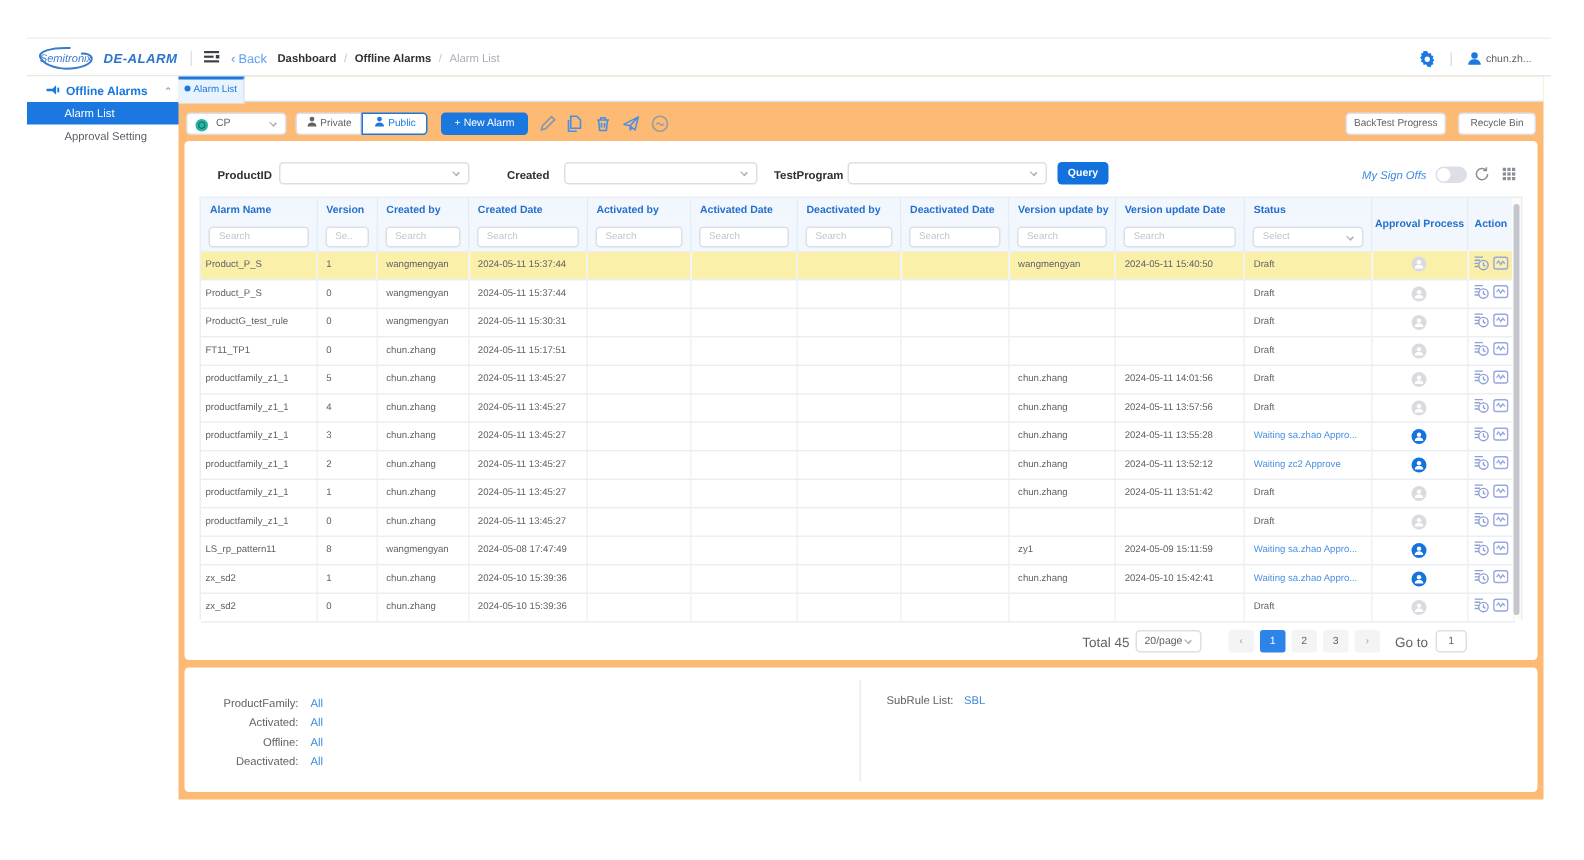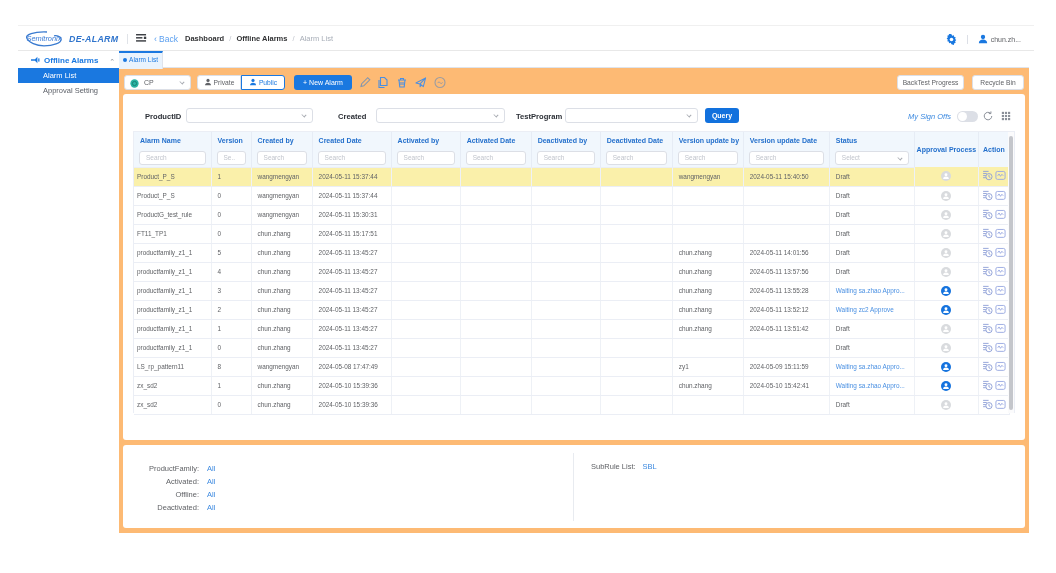--- a/index.html
+++ b/index.html
@@ -648,20 +648,31 @@
                       <path d="M3 6.3l1.4-2 1.6 2.6 1.5-2.2 1.5 1.6"></path>
                     </g>
                   </svg></td>
               </tr>
 </tbody>
         </table>
         <div class="vsb">
             <div class="thumb"></div>
           </div>
       </div>
+      <div class="pgn">
+        <span class="tot">Total 45</span>
+        <div class="psel">20/page<span class="caret"></span></div>
+        <div class="pg nav">‹</div>
+        <div class="pg on">1</div>
+        <div class="pg">2</div>
+        <div class="pg">3</div>
+        <div class="pg nav">›</div>
+        <span class="goto">Go to</span>
+        <div class="gin">1</div>
+      </div>
     </div>
     <div class="card2">
       <div class="info" style="left:0px;top:19px"><span class="l">ProductFamily:</span><span class="v">All</span></div>
       <div class="info" style="left:0px;top:32px"><span class="l">Activated:</span><span class="v">All</span></div>
       <div class="info" style="left:0px;top:45px"><span class="l">Offline:</span><span class="v">All</span></div>
       <div class="info" style="left:0px;top:58px"><span class="l">Deactivated:</span><span class="v">All</span></div>
       <div class="vdiv"></div>
       <div class="info" style="left:468px;top:17px"><span class="l" style="width:auto;text-align:left">SubRule List:</span><span class="v" style="margin-left:7px">SBL</span></div>
     </div>
   </div>

